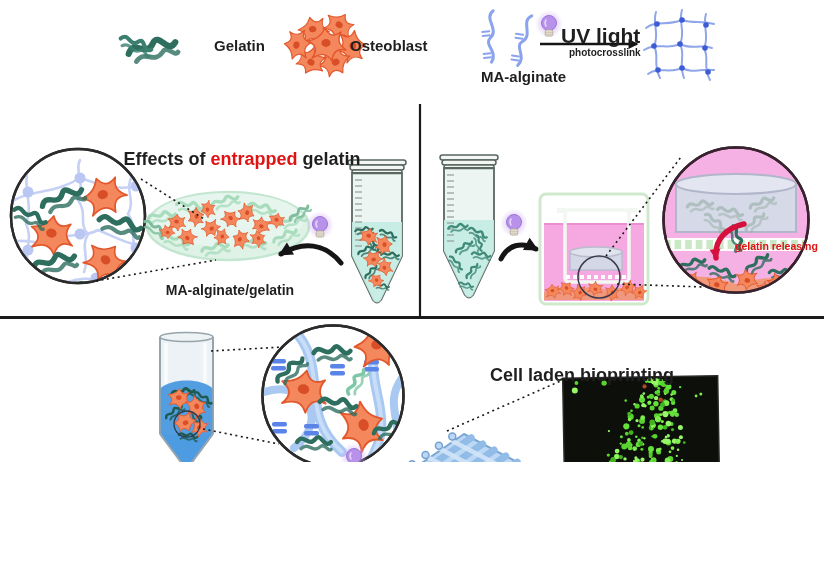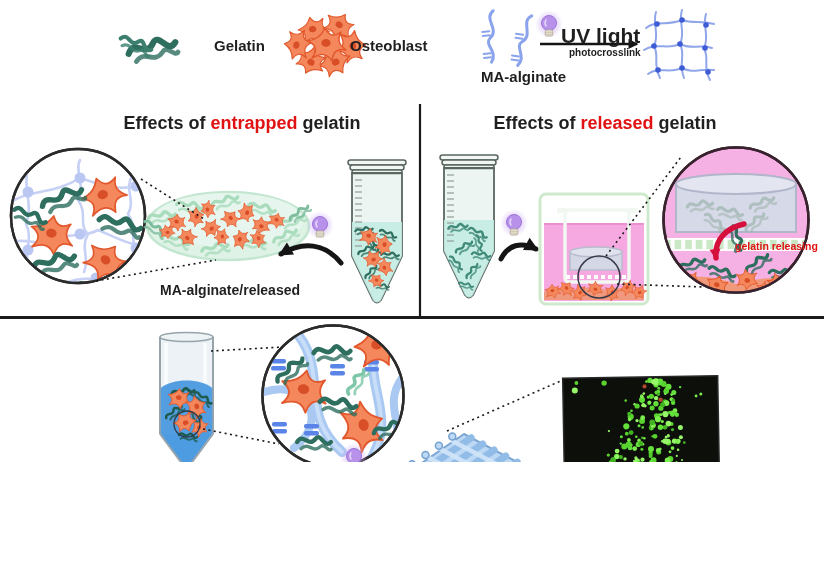--- a/index.html
+++ b/index.html
@@ -2,21 +2,21 @@
 <html><head>
 <meta charset="utf-8">
 <style>
   html,body{margin:0;padding:0;background:#ffffff;}
   .stage{position:relative;width:824px;height:462px;background:#ffffff;overflow:hidden;
          font-family:"Liberation Sans",sans-serif;}
   .stage svg{position:absolute;left:0;top:0;}
   .t{position:absolute;color:#1f1f1f;white-space:nowrap;line-height:1.1;}
   .b{font-weight:700;}
   .red{color:#e01212;}
-  .title{font-size:18px;font-weight:700;text-align:center;}
+  .title{font-size:18px;font-weight:700;text-align:center;margin-top:36px;}
   .lbl{font-size:15px;font-weight:700;}
   .small{font-size:10px;font-weight:700;}
   .annot{font-size:10.5px;font-weight:700;color:#e01212;}
 </style>
 </head>
 <body>
 
 <div class="stage">
 
 <svg width="824" height="572" viewBox="0 0 824 572">
@@ -692,20 +692,18 @@
 
 <div class="t lbl" style="left:214px;top:38px;">Gelatin</div>
 <div class="t lbl" style="left:350px;top:38px;">Osteoblast</div>
 <div class="t lbl" style="left:470px;top:69px;width:96px;text-align:right;">MA-alginate</div>
 <div class="t b" style="left:561px;top:24px;font-size:21px;">UV light</div>
 <div class="t small" style="left:553px;top:47px;padding-left:16px;">photocrosslink</div>
 
 <div class="t title" style="left:42px;top:114px;width:400px;">
   <span>Effects of </span><span class="red">entrapped</span><span> gelatin</span>
 </div>
-<div class="t title" style="left:420px;top:114px;width:370px;">
-  <span>Effects of </span><span class="red">released</span><span> gelatin</span>
+<div class="t title" style="left:420px;top:330px;width:324px;">Cell laden bioprinting</div>
+
+<div class="t" style="left:130px;top:283px;width:200px;text-align:center;font-size:14px;font-weight:700;">MA-alginate/gelatin</div>
+<div class="t annot" style="left:735px;top:241px;">gelatin releasing</div>
+
 </div>
 
-<div class="t" style="left:130px;top:283px;width:200px;text-align:center;font-size:14px;font-weight:700;">MA-alginate/released</div>
-<div class="t annot" style="left:735px;top:241px;">gelatin releasing</div>
-
-</div>
-
 </body></html>

